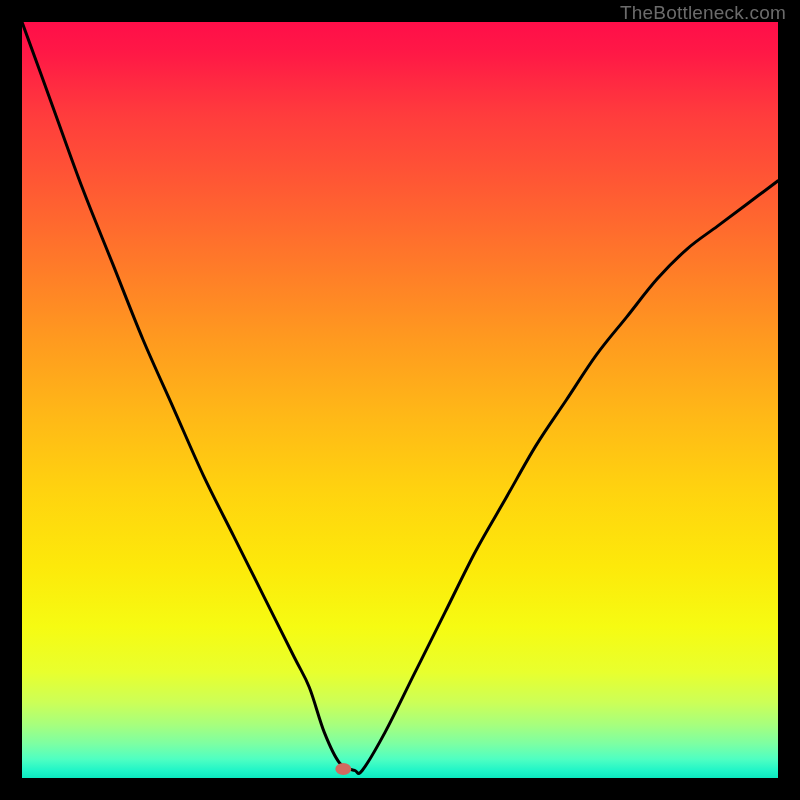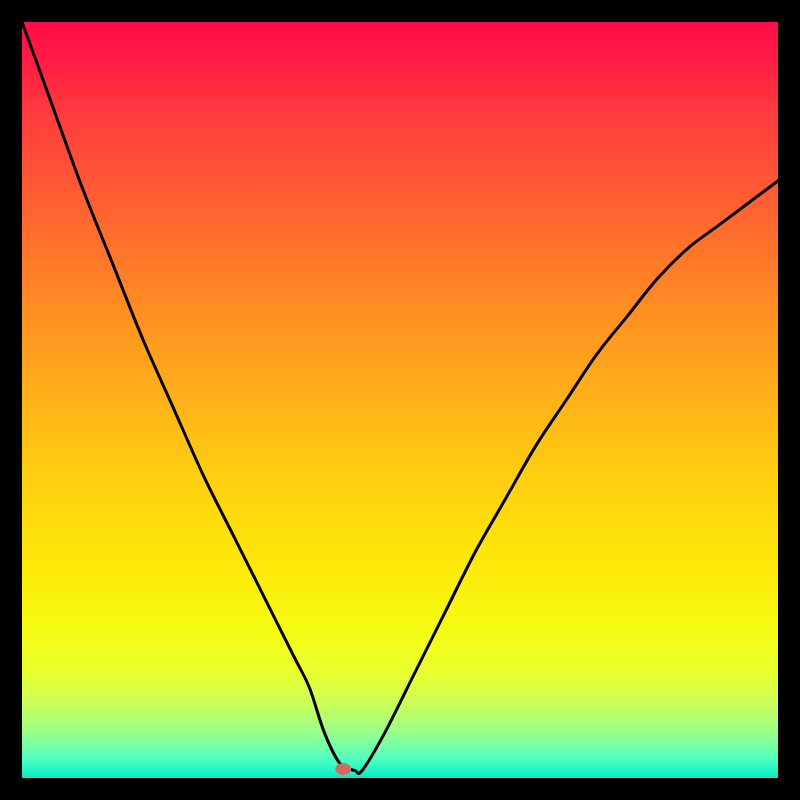--- a/index.html
+++ b/index.html
@@ -48,19 +48,20 @@
     position: absolute;
     left: 0; top: 0;
     width: 756px;
     height: 756px;
   }
 </style>
 </head>
 <body>
 
 <div class="frame">
+  <div class="attribution">TheBottleneck.com</div>
   <div class="plot">
     <svg class="curve" viewBox="0 0 756 756" preserveAspectRatio="none">
       <path id="curvePath" fill="none" stroke="#000" stroke-width="3" stroke-linejoin="round" stroke-linecap="round" d="M 0 0 C 5.04 13.859999999999994, 20.160000000000004 55.43999999999998, 30.240000000000002 83.15999999999997 C 40.32 110.87999999999995, 50.400000000000006 139.85999999999993, 60.480000000000004 166.31999999999994 C 70.56 192.77999999999994, 80.64 216.71999999999994, 90.72 241.91999999999996 C 100.8 267.12, 110.88000000000001 293.58000000000004, 120.96000000000001 317.52000000000004 C 131.04000000000002 341.46000000000004, 141.12 362.88, 151.20000000000002 385.56 C 161.28000000000003 408.24, 171.36 432.17999999999995, 181.44 453.59999999999997 C 191.51999999999998 475.02, 201.6 493.91999999999996, 211.68 514.0799999999999 C 221.76000000000002 534.2399999999999, 231.84000000000003 554.4, 241.92000000000002 574.56 C 252 594.7199999999999, 264.59999999999997 619.92, 272.15999999999997 635.04 C 279.71999999999997 650.16, 282.24 652.68, 287.28000000000003 665.28 C 292.32000000000005 677.88, 297.36 698.04, 302.40000000000003 710.64 C 307.44000000000005 723.24, 312.48 734.5799999999999, 317.52 740.88 C 322.55999999999995 747.1800000000001, 328.86 747.1800000000001, 332.64 748.44 C 336.41999999999996 749.7, 335.15999999999997 754.74, 340.2 748.44 C 345.24 742.1400000000001, 354.06 727.02, 362.88 710.64 C 371.7 694.26, 383.04 670.3199999999999, 393.12 650.16 C 403.2 630, 413.28000000000003 609.84, 423.36 589.6800000000001 C 433.44 569.5200000000001, 443.52 548.1, 453.59999999999997 529.2 C 463.67999999999995 510.30000000000007, 473.76 493.92, 483.84000000000003 476.28000000000003 C 493.9200000000001 458.64000000000004, 504.00000000000006 439.74, 514.08 423.36 C 524.1600000000001 406.98, 534.2399999999999 393.12, 544.3199999999999 378 C 554.4 362.88, 564.48 346.5, 574.5600000000001 332.64 C 584.6400000000001 318.78, 594.72 307.44000000000005, 604.8000000000001 294.84000000000003 C 614.8800000000001 282.24, 624.96 268.37999999999994, 635.04 257.03999999999996 C 645.1199999999999 245.69999999999996, 655.1999999999999 235.62000000000006, 665.28 226.80000000000007 C 675.36 217.98000000000008, 685.4399999999999 211.68000000000004, 695.52 204.12 C 705.6 196.55999999999997, 715.68 188.99999999999994, 725.76 181.43999999999994 C 735.84 173.87999999999994, 750.96 162.54, 756 158.76"></path>
       <ellipse id="markerDot" rx="8" ry="6" cx="321.3" cy="746.928" fill="#d16a5f"></ellipse>
     </svg>
   </div>
 </div>
 
 </body></html>

